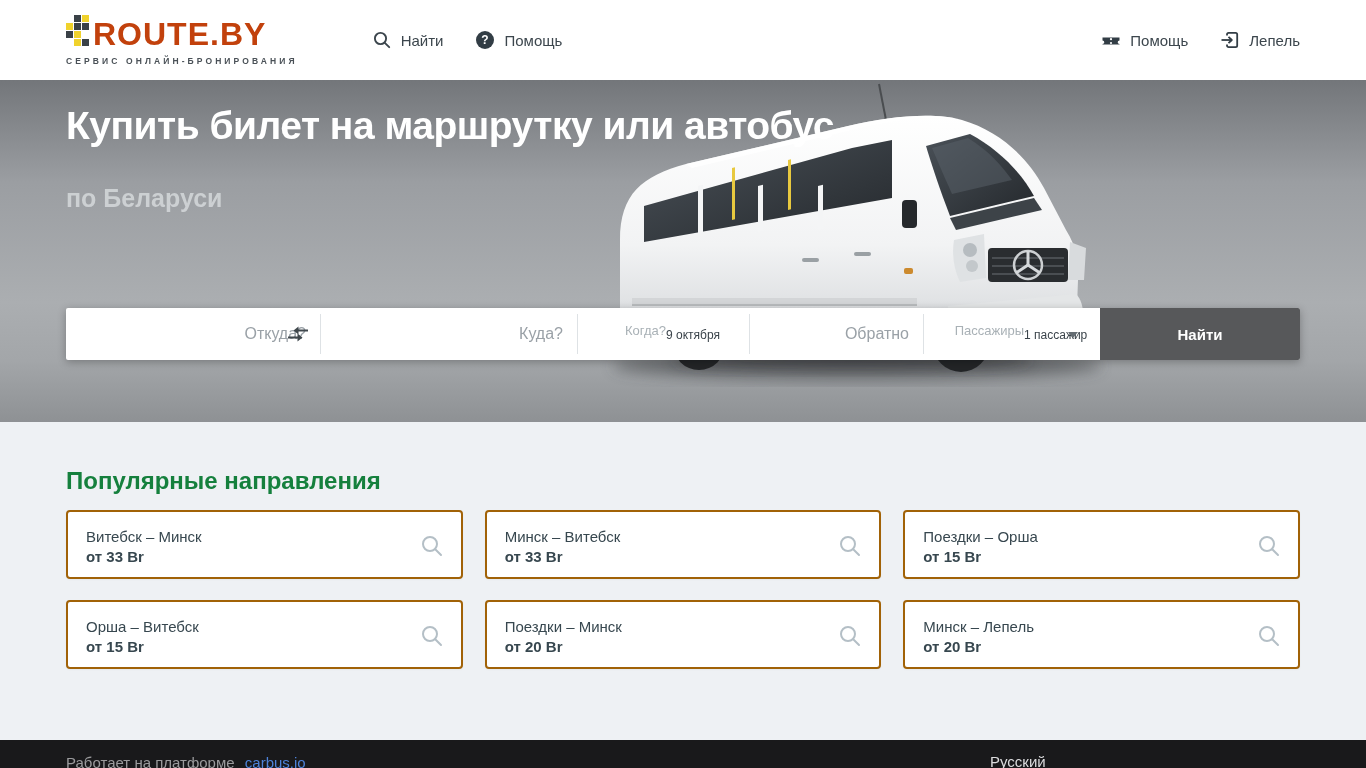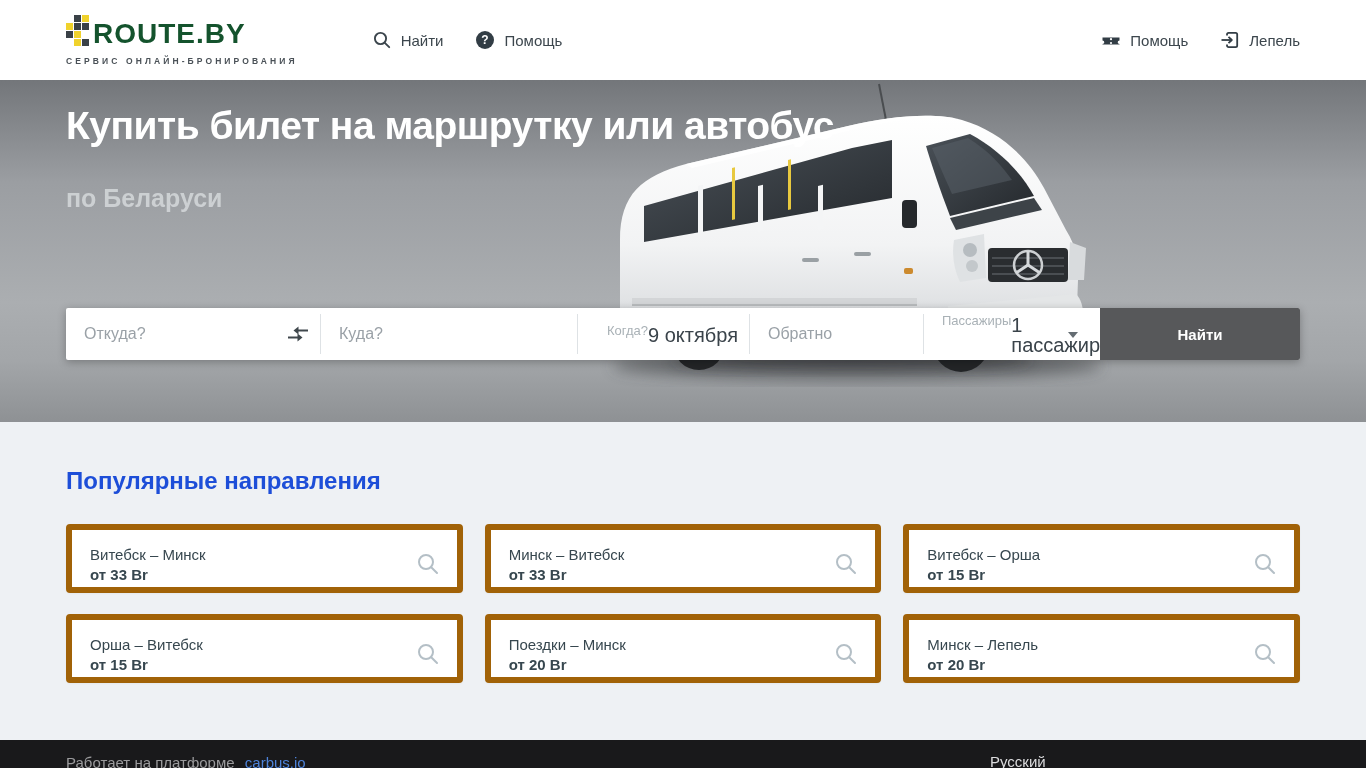--- a/index.html
+++ b/index.html
@@ -6,59 +6,59 @@
   html,body { width:1366px; height:768px; overflow:hidden; background:#fff;
     font-family:"Liberation Sans","DejaVu Sans",sans-serif; }
 
   
   .header { height:80px; display:flex; align-items:center; padding:0 66px; background:#fff; position:relative; z-index:5; }
   .logo { display:flex; flex-direction:column; cursor:pointer; }
   .logo-row { display:flex; align-items:flex-end; gap:4px; }
   .logo-mark { display:grid; grid-template-columns:repeat(3,7px); grid-auto-rows:7px; gap:1px; margin-bottom:2px; }
   .px { width:7px; height:7px; }
   .px.d { background:#3a4147; } .px.y { background:#f0d22c; } .px.e { background:transparent; }
-  .logo-text { font-size:28px; font-weight:bold; color:#14532d; letter-spacing:1px; line-height:28px;text-align:right; }
+  .logo-text { font-size:32px; font-weight:bold; color:#c2410c; letter-spacing:1px; line-height:28px;text-align:right; }
   .logo-tag { font-size:8.5px; font-weight:bold; color:#4a5157; letter-spacing:3.1px; margin-top:8px; }
 
   .nav-left { display:flex; gap:32px; margin-left:74px; }
   .nav-right { display:flex; gap:32px; margin-left:auto; }
   .nav-item { display:flex; align-items:center; gap:9px; font-size:15px; color:#3c464d; cursor:pointer; }
   .nav-item svg { display:block; }
 
   
   .hero { position:relative; height:342px; overflow:hidden;
     background:linear-gradient(180deg,#73767a 0%,#9b9ea2 30%,#abaeb1 65%,#a3a6a9 82%,#8e9194 100%); }
   .hero-title { position:absolute; left:66px; top:24px; font-size:39px; font-weight:bold; color:#fff;
     letter-spacing:-0.5px; z-index:3; white-space:nowrap; }
   .hero-sub { position:absolute; left:66px; top:104px; font-size:25px; font-weight:bold; color:rgba(213,216,218,0.85); z-index:3; }
   .van { position:absolute; left:552px; top:2px; width:560px; height:305px; z-index:1; pointer-events:none; }
 
   
   .sform { position:absolute; left:66px; top:228px; width:1234px; height:52px; display:flex;
     background:#fff; border-radius:2px; box-shadow:0 2px 8px rgba(0,0,0,0.28); z-index:4; }
   .sfield { position:relative; display:flex; align-items:center; }
   .sfield input { width:100%; height:100%; border:none; outline:none; background:transparent;
-    font-family:inherit; font-size:16px; color:#3b444a; padding:0 14px 0 18px; }
+    font-family:inherit; font-size:16px; color:#3b444a; padding:0 14px 0 18px;text-align:right; }
   .sfield input::placeholder { color:#9aa1a7; opacity:1; }
   .f-from { width:254px; } .f-to { width:256px; } .f-when { width:171px; } .f-ret { width:173px; } .f-pax { width:176px; }
   .vdiv { width:1px; background:#dee2e5; margin:6px 0; }
   .swap { position:absolute; right:10px; top:16px; cursor:pointer; }
   .stack { display:flex; justify-content:center; padding-left:18px; width:100%; cursor:pointer; }
   .flabel { font-size:13px; color:#a9b1b6; line-height:15px; }
-  .fvalue { font-size:20px; color:#3a434a; line-height:20px; margin-top:2px; }
+  .fvalue { font-size:12px; color:#3a434a; line-height:20px; margin-top:2px; }
   .caret { position:absolute; right:22px; top:24px; width:0; height:0;
     border-left:5px solid transparent; border-right:5px solid transparent; border-top:6px solid #646c72; }
   .sbtn { flex:1; border:none; background:#57585a; color:#fff; font-family:inherit; font-size:15px;
     font-weight:bold; cursor:pointer; border-radius:0 2px 2px 0; }
 
   
   .popular { height:318px; background:#eef1f4; padding:45px 66px 0; }
-  .p-head { font-size:24px; font-weight:bold; color:#1d4ed8; line-height:28px; margin-bottom:29px; }
+  .p-head { font-size:24px; font-weight:bold; color:#15803d; line-height:28px; margin-bottom:15px; }
   .cards { display:grid; grid-template-columns:repeat(3,1fr); gap:21px 22px; }
-  .card { position:relative; background:#fff; border:6px solid #a16207; border-radius:4px; height:69px;
+  .card { position:relative; background:#fff; border:2px solid #a16207; border-radius:4px; height:69px;
     padding:15px 18px; cursor:pointer; box-shadow:0 1px 2px rgba(38,50,56,0.04); }
   .c-name { font-size:15px; color:#37474f; line-height:20px; }
   .c-price { font-size:15px; font-weight:bold; color:#37474f; line-height:20px; }
   .c-mag { position:absolute; right:16px; top:21px; }
 
   
   .footer { position:relative; height:80px; background:#19191b; padding:14px 66px 0; font-size:15px; }
   .f-left { color:#9b9b9d; }
   .f-link { color:#4d82d8; text-decoration:none; cursor:pointer; }
   .f-lang { position:absolute; left:990px; top:13px; color:#dcdcde; cursor:pointer; }
@@ -266,21 +266,21 @@
     <div class="card">
       <div class="c-name">Минск – Витебск</div>
       <div class="c-price">от 33 Br</div>
       <svg class="c-mag" width="26" height="26" viewBox="0 0 26 26">
         <circle cx="11" cy="11" r="7" fill="none" stroke="#b4bfc6" stroke-width="2"></circle>
         <line x1="16.2" y1="16.2" x2="22" y2="22" stroke="#b4bfc6" stroke-width="2" stroke-linecap="round"></line>
       </svg>
     </div>
 
     <div class="card">
-      <div class="c-name">Витебск – Орша</div>
+      <div class="c-name">Поездки – Орша</div>
       <div class="c-price">от 15 Br</div>
       <svg class="c-mag" width="26" height="26" viewBox="0 0 26 26">
         <circle cx="11" cy="11" r="7" fill="none" stroke="#b4bfc6" stroke-width="2"></circle>
         <line x1="16.2" y1="16.2" x2="22" y2="22" stroke="#b4bfc6" stroke-width="2" stroke-linecap="round"></line>
       </svg>
     </div>
 
     <div class="card">
       <div class="c-name">Орша – Витебск</div>
       <div class="c-price">от 15 Br</div>

